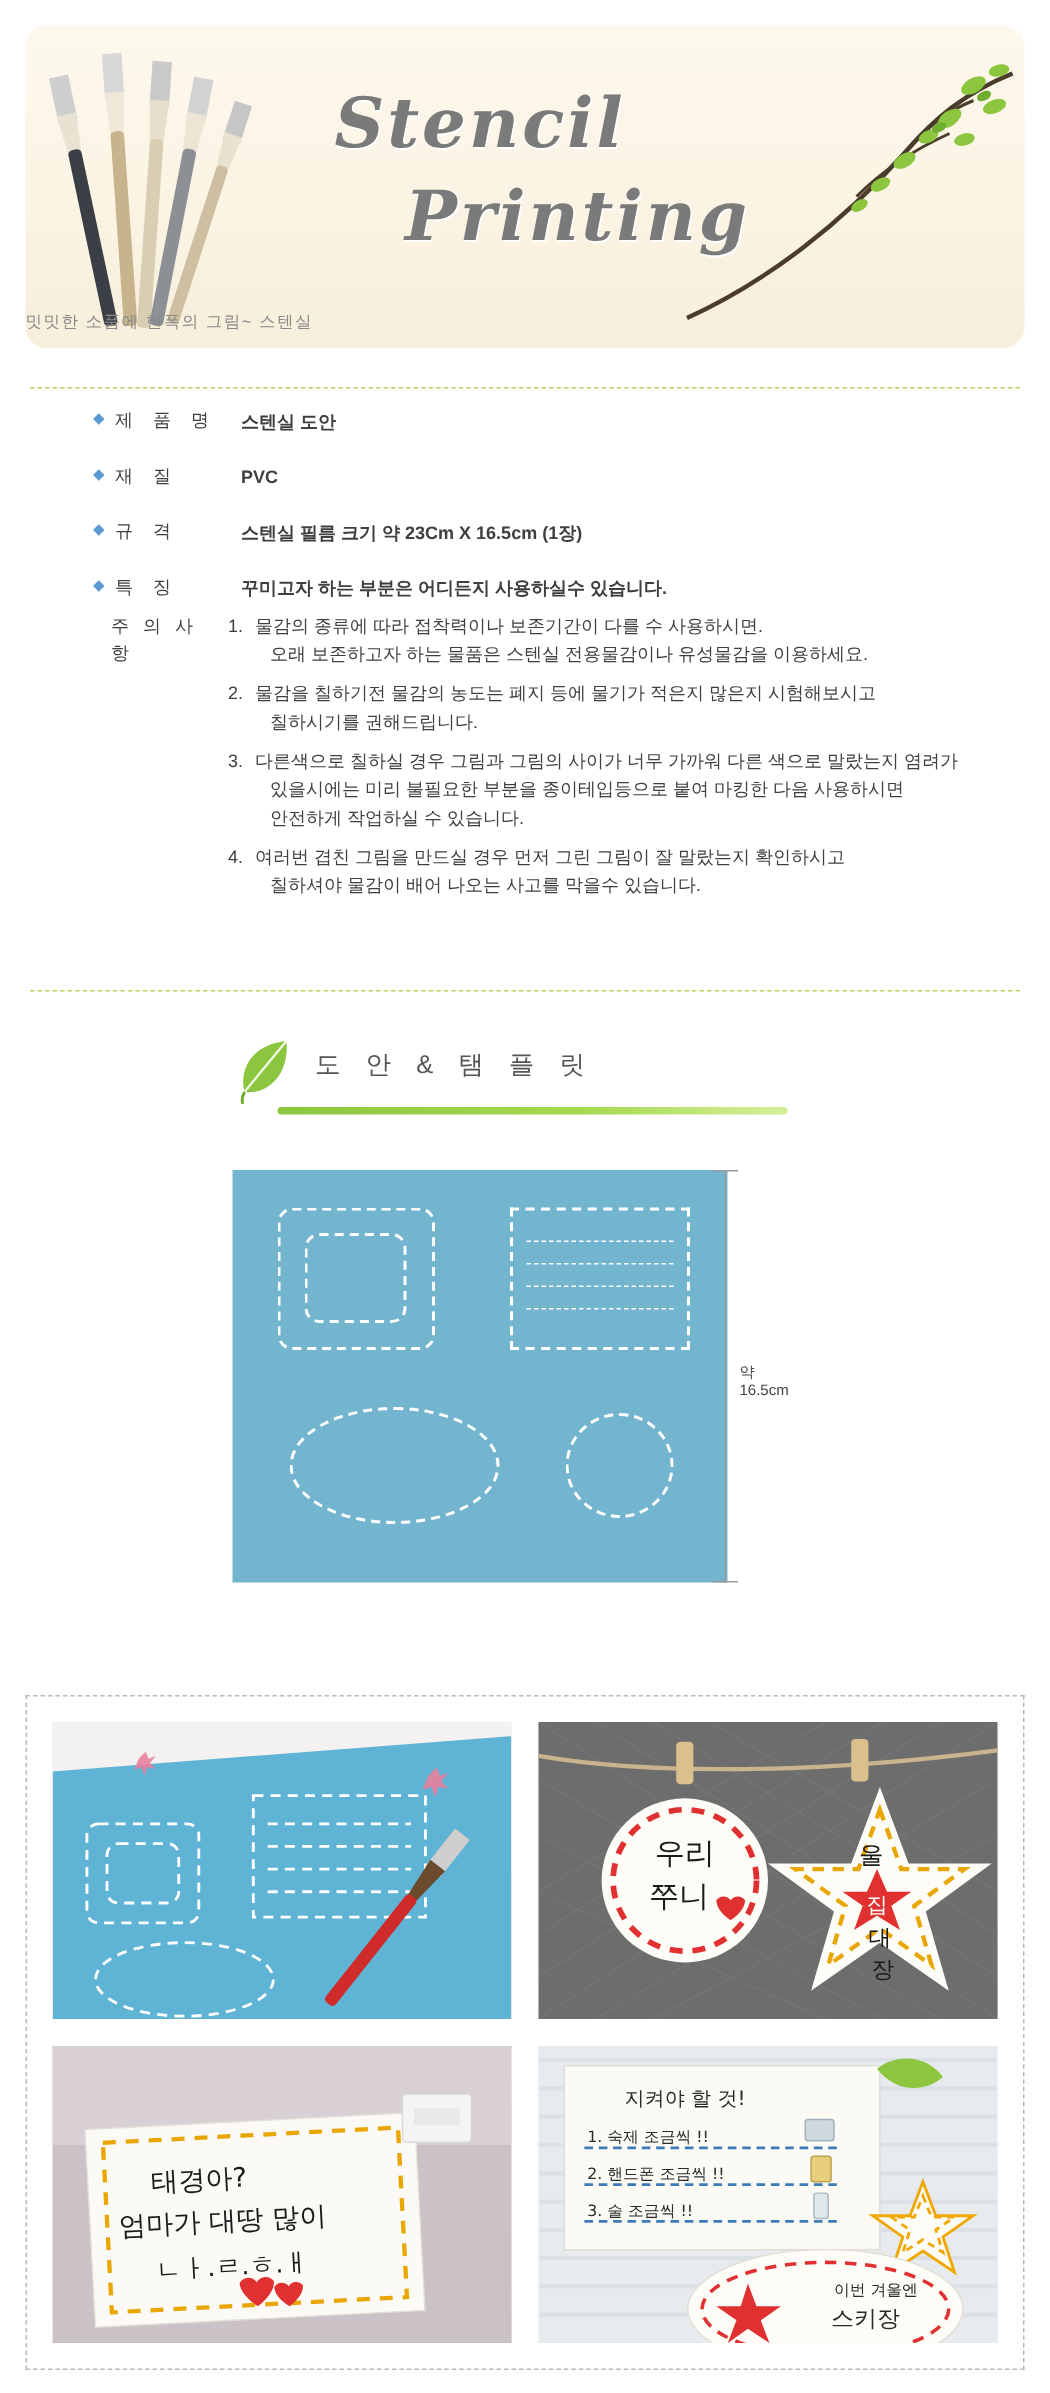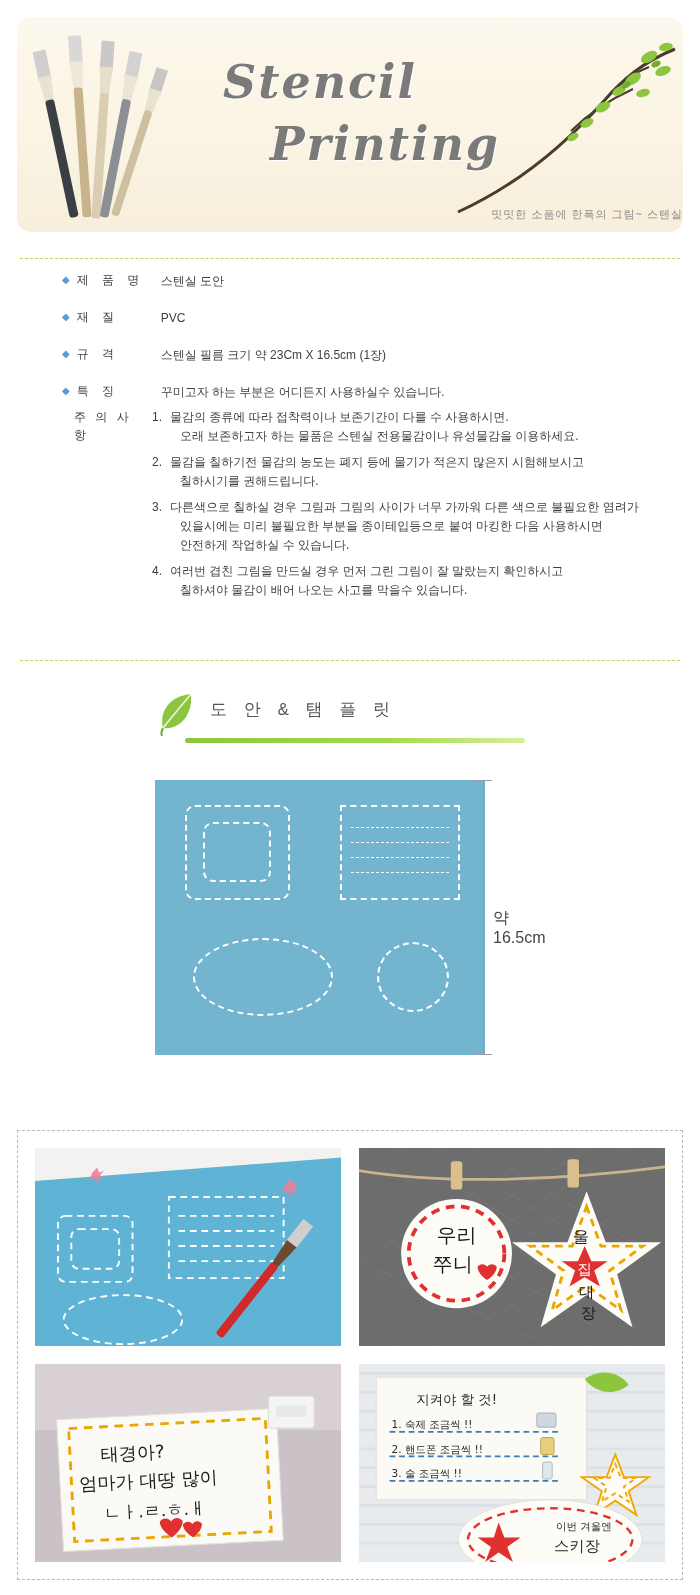--- a/index.html
+++ b/index.html
@@ -47,22 +47,22 @@
     font-size: 46px;
     font-style: italic;
     font-weight: bold;
     margin-left: 70px;
     margin-top: 8px;
     color: #7a7a7a;
     text-shadow: 1px 1px 0 #ffffff;
   }
   .banner-sub {
     position: absolute;
-    left: 0; right: 0; top: 190px;
-    text-align: right;
+    left: 0; right: 15px; top: 190px;
+    text-align: left;
     font-size: 11px;
     color: #8a8a8a;
     letter-spacing: 1px;
   }
   
   .brushes { position: absolute; left: 0; top: 0; width: 170px; height: 215px; }
   .leafbranch { position: absolute; right: 0; top: 10px; width: 230px; height: 200px; }
 
   
   .divider {
@@ -75,21 +75,21 @@
   
   .specs { position: absolute; left: 62px; top: 272px; width: 600px; }
   .spec-row { display: flex; align-items: flex-start; margin-bottom: 19px; font-size: 12px; color: #4c4c4c; }
   .dia { color: #5b9bd5; font-size: 10px; margin-right: 7px; line-height: 16px; }
   .spec-label {
     width: 84px; flex: 0 0 84px;
     letter-spacing: 5px;
     color: #3f3f3f;
     line-height: 16px;
   }
-  .spec-val { line-height: 18px; color: #3f3f3f; }
+  .spec-val { line-height: 18px; color: #3f3f3f; font-weight: bold; }
   .spec-val .l2 { display:block; margin-top: 6px; }
 
   
   .caution { position: absolute; left: 74px; top: 408px; width: 610px; display: flex; }
   .caution-label {
     width: 78px; flex: 0 0 78px;
     font-size: 12px; color: #3f3f3f; letter-spacing: 3px;
     line-height: 18px;
   }
   .caution-list { font-size: 12px; color: #3f3f3f; }
@@ -114,21 +114,21 @@
   
   .diagram { position: absolute; left: 155px; top: 780px; width: 390px; height: 310px; }
   .sheet {
     position: absolute; left: 0; top: 0; width: 330px; height: 275px;
     background: #73b5cf;
   }
   .cut { position: absolute; border: 2px dashed #ffffff; }
   .dim-v { position: absolute; right: 10px; top: 0; width: 60px; height: 275px; }
   .dim-h { position: absolute; left: 0; top: 285px; width: 330px; height: 30px; }
   .dim-line { position: absolute; background: #9a9a9a; }
-  .dim-text { position: absolute; font-size: 16px; color: #444; }
+  .dim-text { position: absolute; font-size: 10px; color: #444; }
 
   
   .photos {
     position: absolute; left: 17px; top: 1130px;
     width: 666px; height: 450px;
     border: 1px dashed #b9b9b9;
     padding: 17px;
   }
   .photo-grid { display: grid; grid-template-columns: 1fr 1fr; grid-template-rows: 1fr 1fr; gap: 18px; width: 100%; height: 100%; text-decoration: underline; }
   .photo { position: relative; overflow: hidden; }
@@ -247,21 +247,21 @@
         <span class="cnum">2.</span>
         <span class="ctext">
           <span class="ln">물감을 칠하기전 물감의 농도는 폐지 등에 물기가 적은지 많은지 시험해보시고</span>
           <span class="ln" style="padding-left:10px">칠하시기를 권해드립니다.</span>
         </span>
       </div>
 
       <div class="caution-item">
         <span class="cnum">3.</span>
         <span class="ctext">
-          <span class="ln">다른색으로 칠하실 경우 그림과 그림의 사이가 너무 가까워 다른 색으로 불필요한 염려가</span>
+          <span class="ln">다른색으로 칠하실 경우 그림과 그림의 사이가 너무 가까워 다른 색으로 말랐는지 염려가</span>
           <span class="ln" style="padding-left:10px">있을시에는 미리 불필요한 부분을 종이테입등으로 붙여 마킹한 다음 사용하시면</span>
           <span class="ln" style="padding-left:10px">안전하게 작업하실 수 있습니다.</span>
         </span>
       </div>
 
       <div class="caution-item">
         <span class="cnum">4.</span>
         <span class="ctext">
           <span class="ln">여러번 겹친 그림을 만드실 경우 먼저 그린 그림이 잘 말랐는지 확인하시고</span>
           <span class="ln" style="padding-left:10px">칠하셔야 물감이 배어 나오는 사고를 막을수 있습니다.</span>

